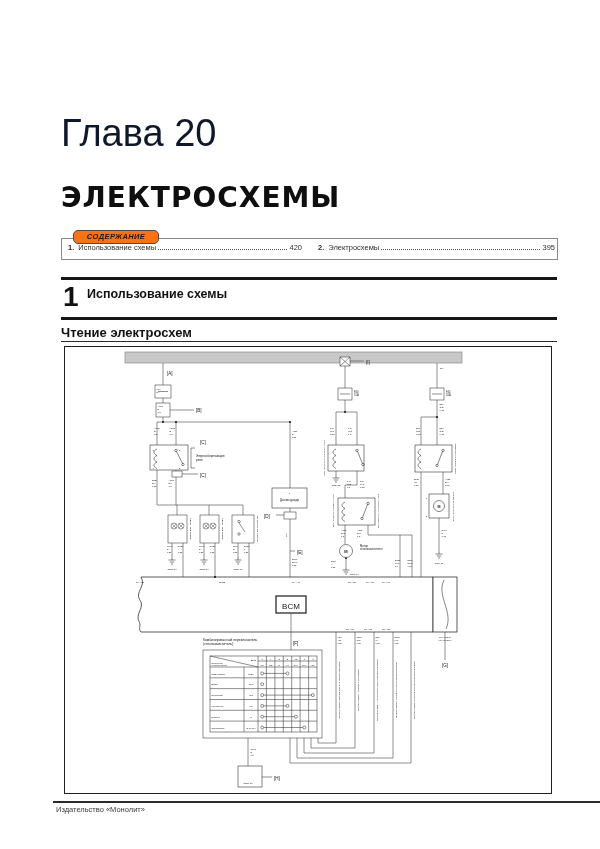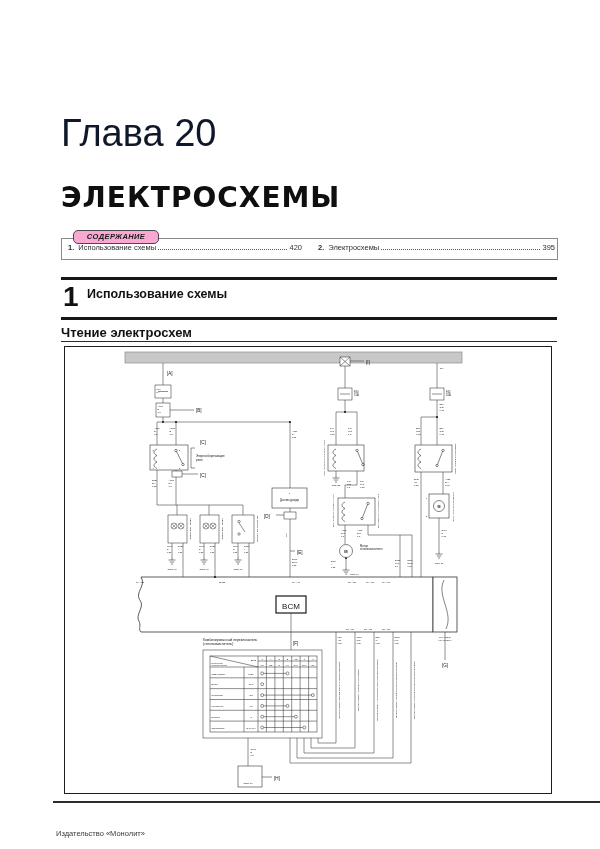--- a/index.html
+++ b/index.html
@@ -1,35 +1,35 @@
 <!DOCTYPE html>
 <html><head>
 <meta charset="utf-8">
 <style>
   html,body{margin:0;padding:0;}
   body{width:600px;height:849px;background:#ffffff;font-family:"Liberation Sans",sans-serif;position:relative;overflow:hidden;color:#1a1a1a;}
   .abs{position:absolute;}
   .chapter{left:61px;top:112px;font-size:38px;font-weight:300;letter-spacing:0;color:#0f172a;}
   .big-title{left:61px;top:181px;font-size:28px;font-weight:800;letter-spacing:1px;color:#0f0f0f;font-family:"DejaVu Sans","Liberation Sans",sans-serif;}
   .toc-box{left:61px;top:238px;width:495px;height:20px;border:1px solid #8a8a8a;background:#fff;}
-  .toc-tab{left:73px;top:230px;width:84px;height:12px;border:1.3px solid #4a4a4a;border-radius:5px;background:#f9a8d4;z-index:2;
+  .toc-tab{left:73px;top:230px;width:84px;height:12px;border:1.3px solid #4a4a4a;border-radius:5px;background:#f97316;z-index:2;
            font-size:7.5px;font-weight:bold;font-style:italic;text-align:center;line-height:12px;letter-spacing:0.4px;}
   .toc-row{left:68px;top:243px;width:487px;display:flex;}
   .toc-item{display:flex;align-items:baseline;font-size:7.5px;color:#2e2e2e;}
   .toc-item .num{font-weight:bold;margin-right:4px;}
   .toc-item .dots{flex:1;border-bottom:1px dotted #555;margin:0 2px 1.5px 2px;min-width:8px;}
   .t1{width:234px;margin-right:16px;}
   .t2{width:237px;}
   .rule-thick{left:61px;width:496px;height:3px;background:#161616;}
   .sec-num{left:63px;top:283px;font-size:28px;font-weight:bold;line-height:1;color:#111;}
   .sec-title{left:87px;top:287px;font-size:12.5px;font-weight:bold;color:#111;}
   .sub-title{left:61px;top:325px;font-size:13px;font-weight:bold;color:#111;}
   .rule-thin{left:61px;width:496px;height:1px;background:#2b2b2b;}
   .footer-rule{left:53px;top:801px;width:547px;height:1.6px;background:#2b2b2b;}
-  .footer-text{left:56px;top:805px;font-size:7.5px;color:#3a3a3a;margin-top:24px;}
+  .footer-text{left:56px;top:805px;font-size:7.5px;color:#3a3a3a;}
   svg text{fill:#161616;font-family:"Liberation Sans",sans-serif;}
 </style>
 </head>
 <body>
 
 <div class="abs chapter">Глава 20</div>
 <div class="abs big-title">ЭЛЕКТРОСХЕМЫ</div>
 
 <div class="abs toc-box"></div>
 <div class="abs toc-tab">СОДЕРЖАНИЕ</div>

